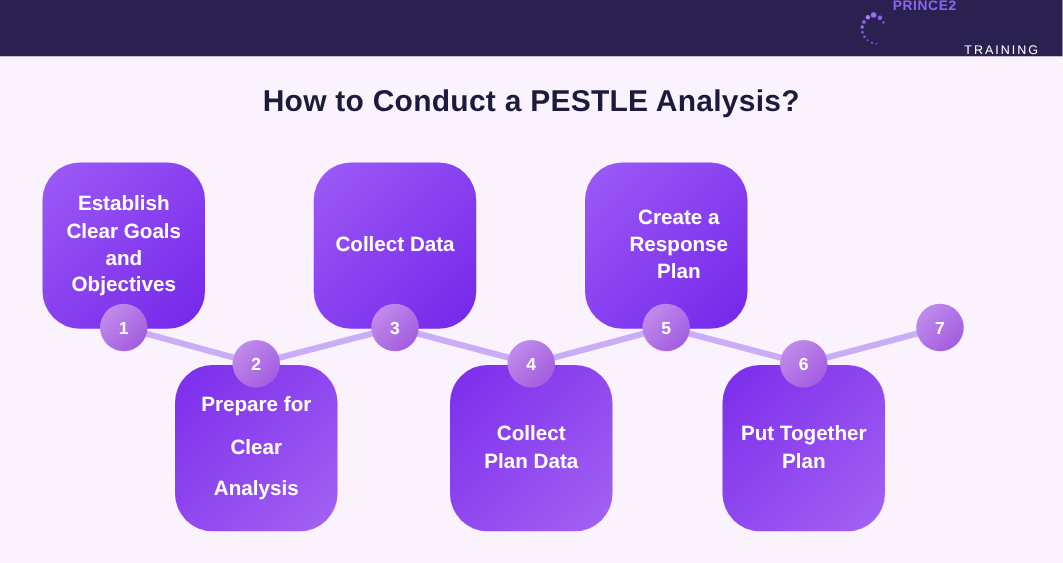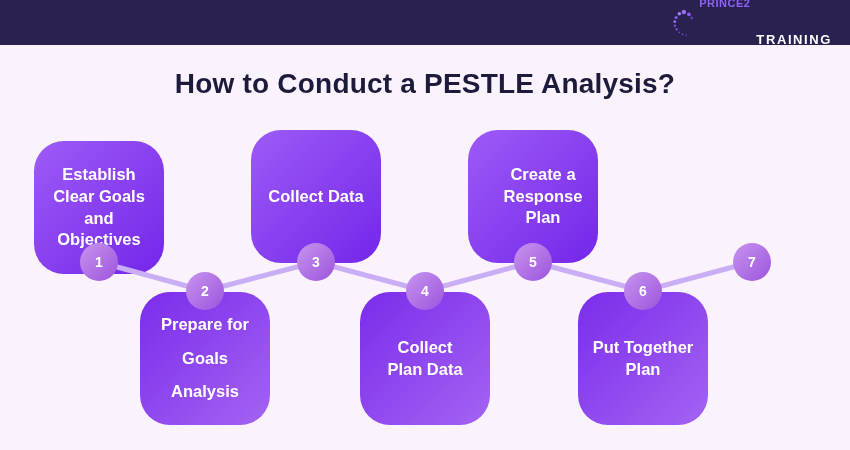--- a/index.html
+++ b/index.html
@@ -10,24 +10,24 @@
   }
   .header{
     position:absolute;left:0;top:0;width:850px;height:45px;
     background:var(--header-bg,#2a2150);
     display:flex;align-items:center;justify-content:flex-end;
   }
   .logo{display:flex;align-items:center;gap:5px;margin-right:18px;}
   .logo-dots{width:22px;height:30px;display:block;}
   .logo-text{display:flex;align-items:flex-start;line-height:1.1;}
   .logo-brand{color:var(--logo-brand,#8d63f8);font-size:11px;font-weight:bold;letter-spacing:.5px;}
-  .logo-sub{color:var(--logo-sub,#ffffff);font-size:13px;font-weight:bold;letter-spacing:1.6px;margin-left:6px;margin-top:36px;}
+  .logo-sub{color:var(--logo-sub,#ffffff);font-size:10px;font-weight:normal;letter-spacing:1.6px;margin-left:6px;margin-top:36px;}
   .title{
     position:absolute;left:0;top:68px;width:850px;text-align:center;
-    color:var(--title-text,#1d1b3b);font-size:28px;font-weight:800;letter-spacing:.2px;
+    color:var(--title-text,#1d1b3b);font-size:24px;font-weight:800;letter-spacing:.2px;
   }
   .stage{position:absolute;left:0;top:0;width:850px;height:450px;}
   .connector-svg{position:absolute;left:0;top:0;z-index:2;pointer-events:none;}
   .step-box{
     position:absolute;width:130px;height:133px;border-radius:30px;z-index:1;
     display:flex;flex-direction:column;align-items:center;justify-content:center;
     text-align:center;color:var(--box-text,#ffffff);
     font-size:16.5px;font-weight:600;line-height:1.32;
     padding:0 8px;box-sizing:border-box;
   }
@@ -64,32 +64,32 @@
     </div>
   </div>
 </div>
 
 <div class="title">How to Conduct a PESTLE Analysis?</div>
 
 <div class="stage" id="stage">
   <svg id="connector" class="connector-svg" width="850" height="450">
     <polyline id="zigzag" fill="none" stroke-width="5" stroke-linecap="round" stroke-linejoin="round" points="99,262 205,291 316,262 425,291 533,262 643,291 752,262" stroke="#c9aef6"></polyline>
   </svg>
-<div class="step-box top" style="left: 34px; top: 130px; margin-top: 11px;">
+<div class="step-box top" style="left: 34px; top: 130px;">
       <div>Establish</div>
       <div>Clear Goals</div>
       <div>and</div>
       <div>Objectives</div>
     </div>
     <div class="step-badge" style="left: 80px; top: 243px;">
       <span>1</span>
     </div>
     <div class="step-box bottom" style="left: 140px; top: 292px; gap: 12px;">
       <div>Prepare for</div>
-      <div>Goals</div>
+      <div>Clear</div>
       <div>Analysis</div>
     </div>
     <div class="step-badge" style="left: 186px; top: 272px;">
       <span>2</span>
     </div>
     <div class="step-box top" style="left: 251px; top: 130px;">
       <div>Collect Data</div>
     </div>
     <div class="step-badge" style="left: 297px; top: 243px;">
       <span>3</span>

